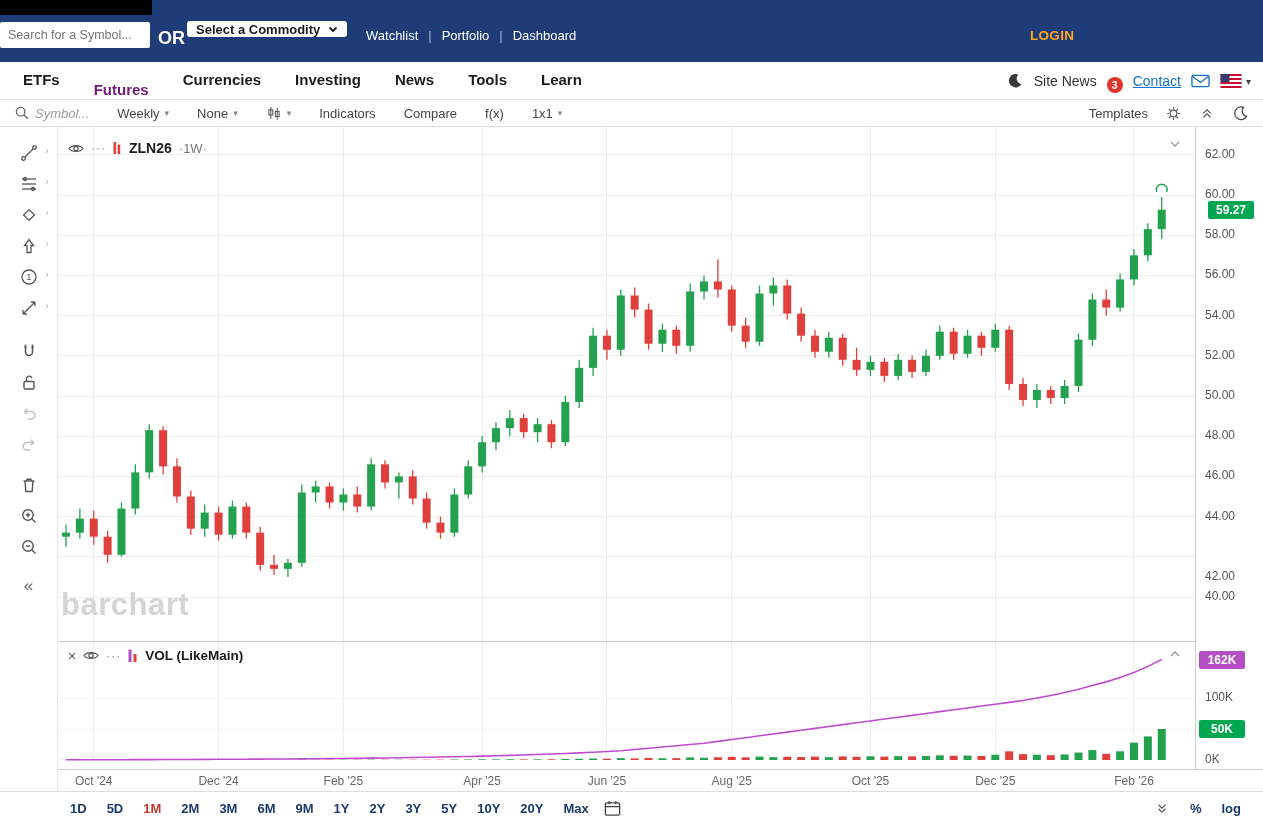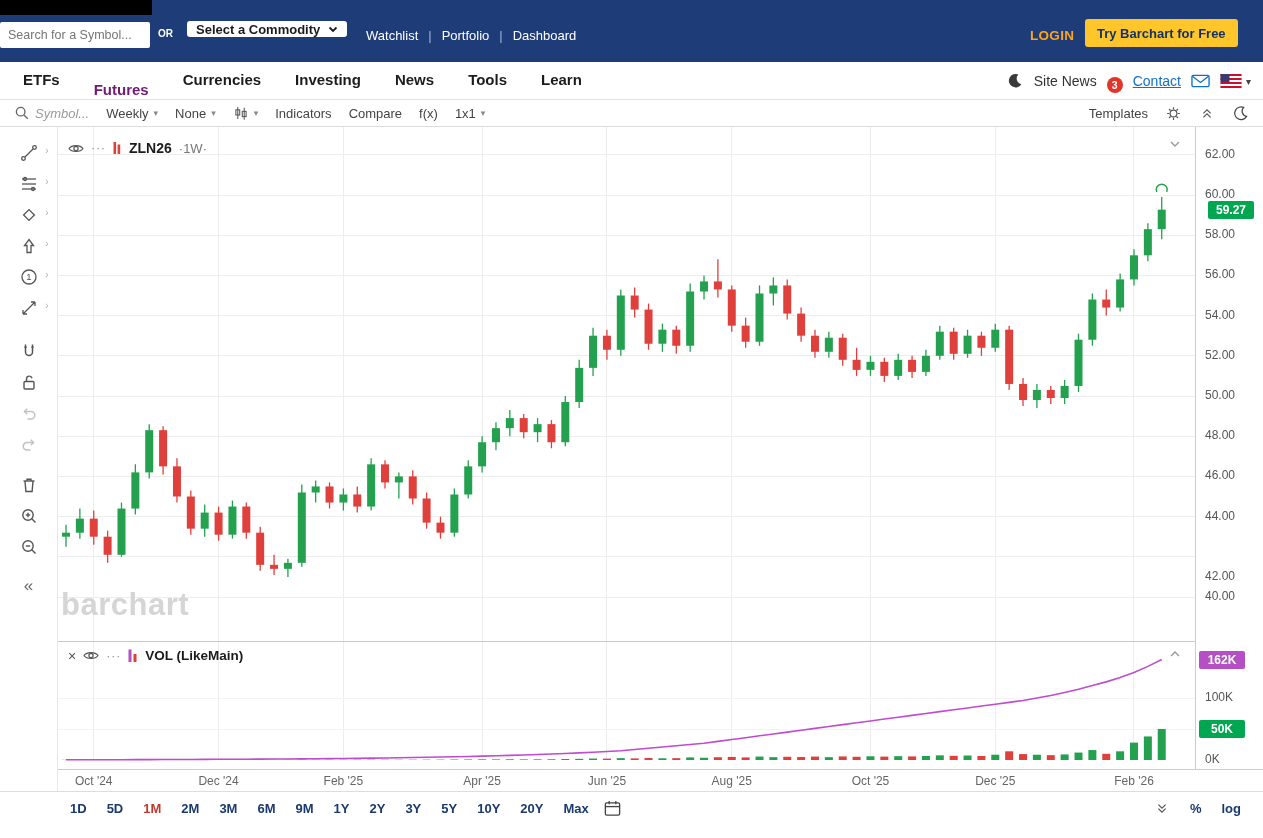--- a/index.html
+++ b/index.html
@@ -5,21 +5,21 @@
   * { box-sizing: border-box; margin: 0; padding: 0; }
   html,body { width:1263px; height:838px; overflow:hidden; background:#fff;
     font-family:"Liberation Sans", sans-serif; }
   .app { position:relative; width:1263px; height:838px; }
 
   
   .topbar { position:absolute; top:0; left:0; width:1263px; height:62px; background:#1e3d78; }
   .black-strip { position:absolute; top:0; left:0; width:152px; height:15px; background:#000; z-index:4; }
   .sym-search { position:absolute; left:0; top:22px; width:150px; height:26px; border:none; border-radius:2px;
     padding:0 8px; font-size:12.5px; color:#333; font-family:inherit; }
-  .or-label { position:absolute; left:158px; top:28px; color:#fff; font-weight:bold; font-size:10px; }
+  .or-label { position:absolute; left:158px; top:28px; color:#fff; font-weight:bold; font-size:18px; }
   .commodity-select { position:absolute; left:187px; top:21px; width:160px; height:16px; background:#fff; border:none;
     border-radius:3px; display:flex; align-items:center; justify-content:space-between; padding:0 9px;
     font-size:13px; font-weight:bold; color:#1b1b1b; cursor:pointer; }
   .top-links { position:absolute; left:366px; top:28px; display:flex; gap:10px; align-items:center; }
   .top-links a { color:#fff; font-size:13px; text-decoration:none; cursor:pointer; }
   .top-links .sep { color:#9fb2d6; font-size:13px; }
   .login-link { position:absolute; left:1030px; top:28px; color:#ffa41d; font-weight:bold; font-size:13.5px;
     letter-spacing:.3px; text-decoration:none; cursor:pointer; }
   .cta-btn { position:absolute; left:1085px; top:19px; height:28px; padding:0 12px; background:#ffc62b;
     border:none; border-radius:3px; font-weight:bold; font-size:13px; color:#12305f; cursor:pointer; font-family:inherit; }
@@ -35,21 +35,21 @@
   .nav-right .txt { font-size:14px; color:#333; cursor:pointer; }
   .badge-count { width:16px; height:16px; border-radius:50%; background:#e0352b; color:#fff; font-size:10.5px;
     font-weight:bold; display:flex; align-items:center; justify-content:center; margin-top:8px; }
   .contact-link { font-size:14px; color:#1070cc; text-decoration:underline; cursor:pointer; }
   .flag-wrap { display:flex; align-items:center; gap:4px; cursor:pointer; }
   .chev-txt { color:#444; font-size:10px; }
 
   
   .chart-toolbar { position:absolute; top:100px; left:0; width:1263px; height:27px; background:#fff;
     border-bottom:1px solid #ddd; }
-  .ct-left { position:absolute; left:14px; top:0; height:26px; display:flex; align-items:center; gap:17px; }
+  .ct-left { position:absolute; left:14px; top:0; height:26px; display:flex; align-items:center; gap:28px; }
   .ct-right { position:absolute; right:14px; top:0; height:26px; display:flex; align-items:center; gap:17px; }
   .ct-item { display:flex; align-items:center; gap:5px; font-size:13px; color:#444; cursor:pointer; background:none; border:none; font-family:inherit; }
   .ct-item .dd { font-size:9px; color:#888; }
   .placeholder-text { color:#9a9a9a; font-style:italic; }
 
   
   .workspace { position:absolute; top:127px; left:0; width:1263px; height:664px; }
   .tools { position:absolute; left:0; top:0; width:58px; height:664px; border-right:1px solid #e8e8e8;
     padding-top:10px; display:flex; flex-direction:column; align-items:center; }
   .tool { position:relative; width:42px; height:31px; display:flex; align-items:center; justify-content:center;
@@ -111,21 +111,20 @@
         </svg>
     </div>
     <nav class="top-links">
       <a>Watchlist</a>
       <span class="sep">|</span>
       <a>Portfolio</a>
       <span class="sep">|</span>
       <a>Dashboard</a>
     </nav>
     <a class="login-link">LOGIN</a>
-    <button class="cta-btn">Try Barchart for Free</button>
   </header>
   <div class="black-strip"></div>
 
   <nav class="mainnav">
     <div class="tabs">
       <div class="tab">ETFs</div>
       <div class="tab active">Futures</div>
       <div class="tab">Currencies</div>
       <div class="tab">Investing</div>
       <div class="tab">News</div>

